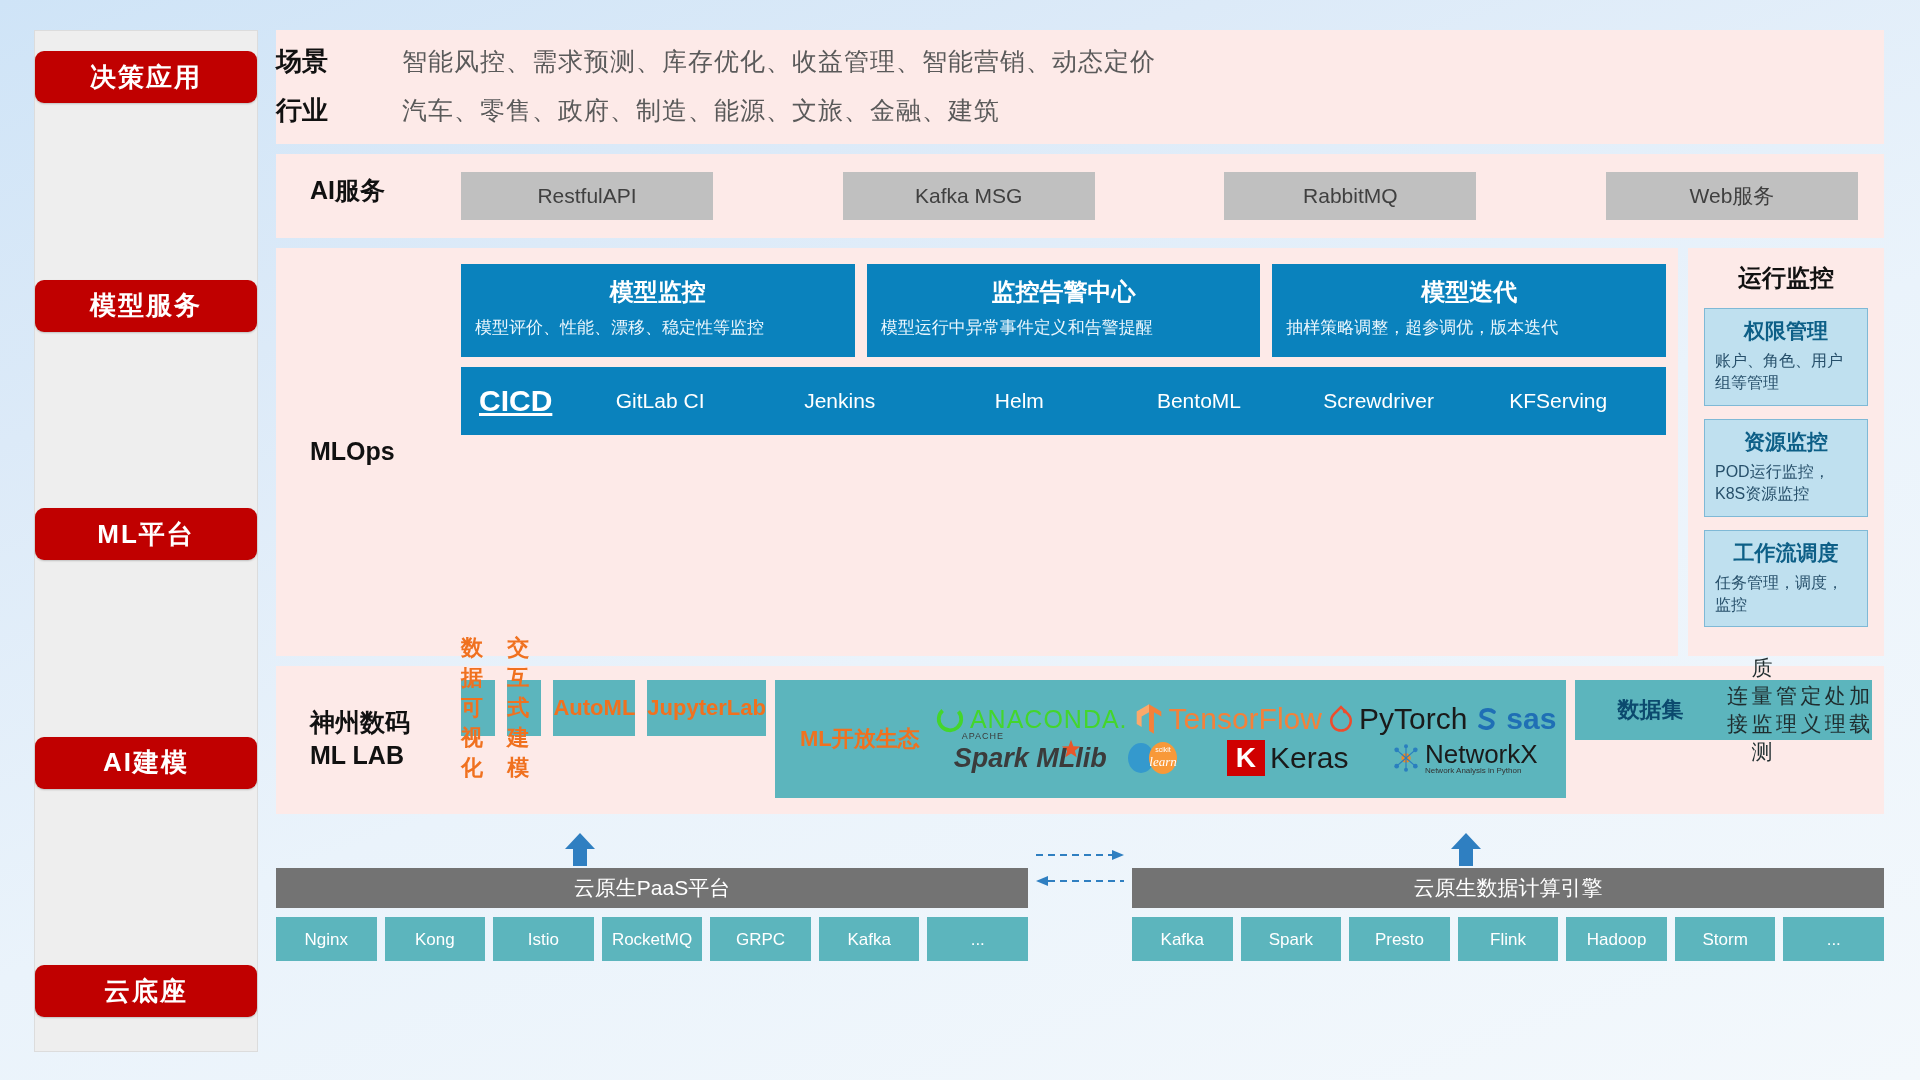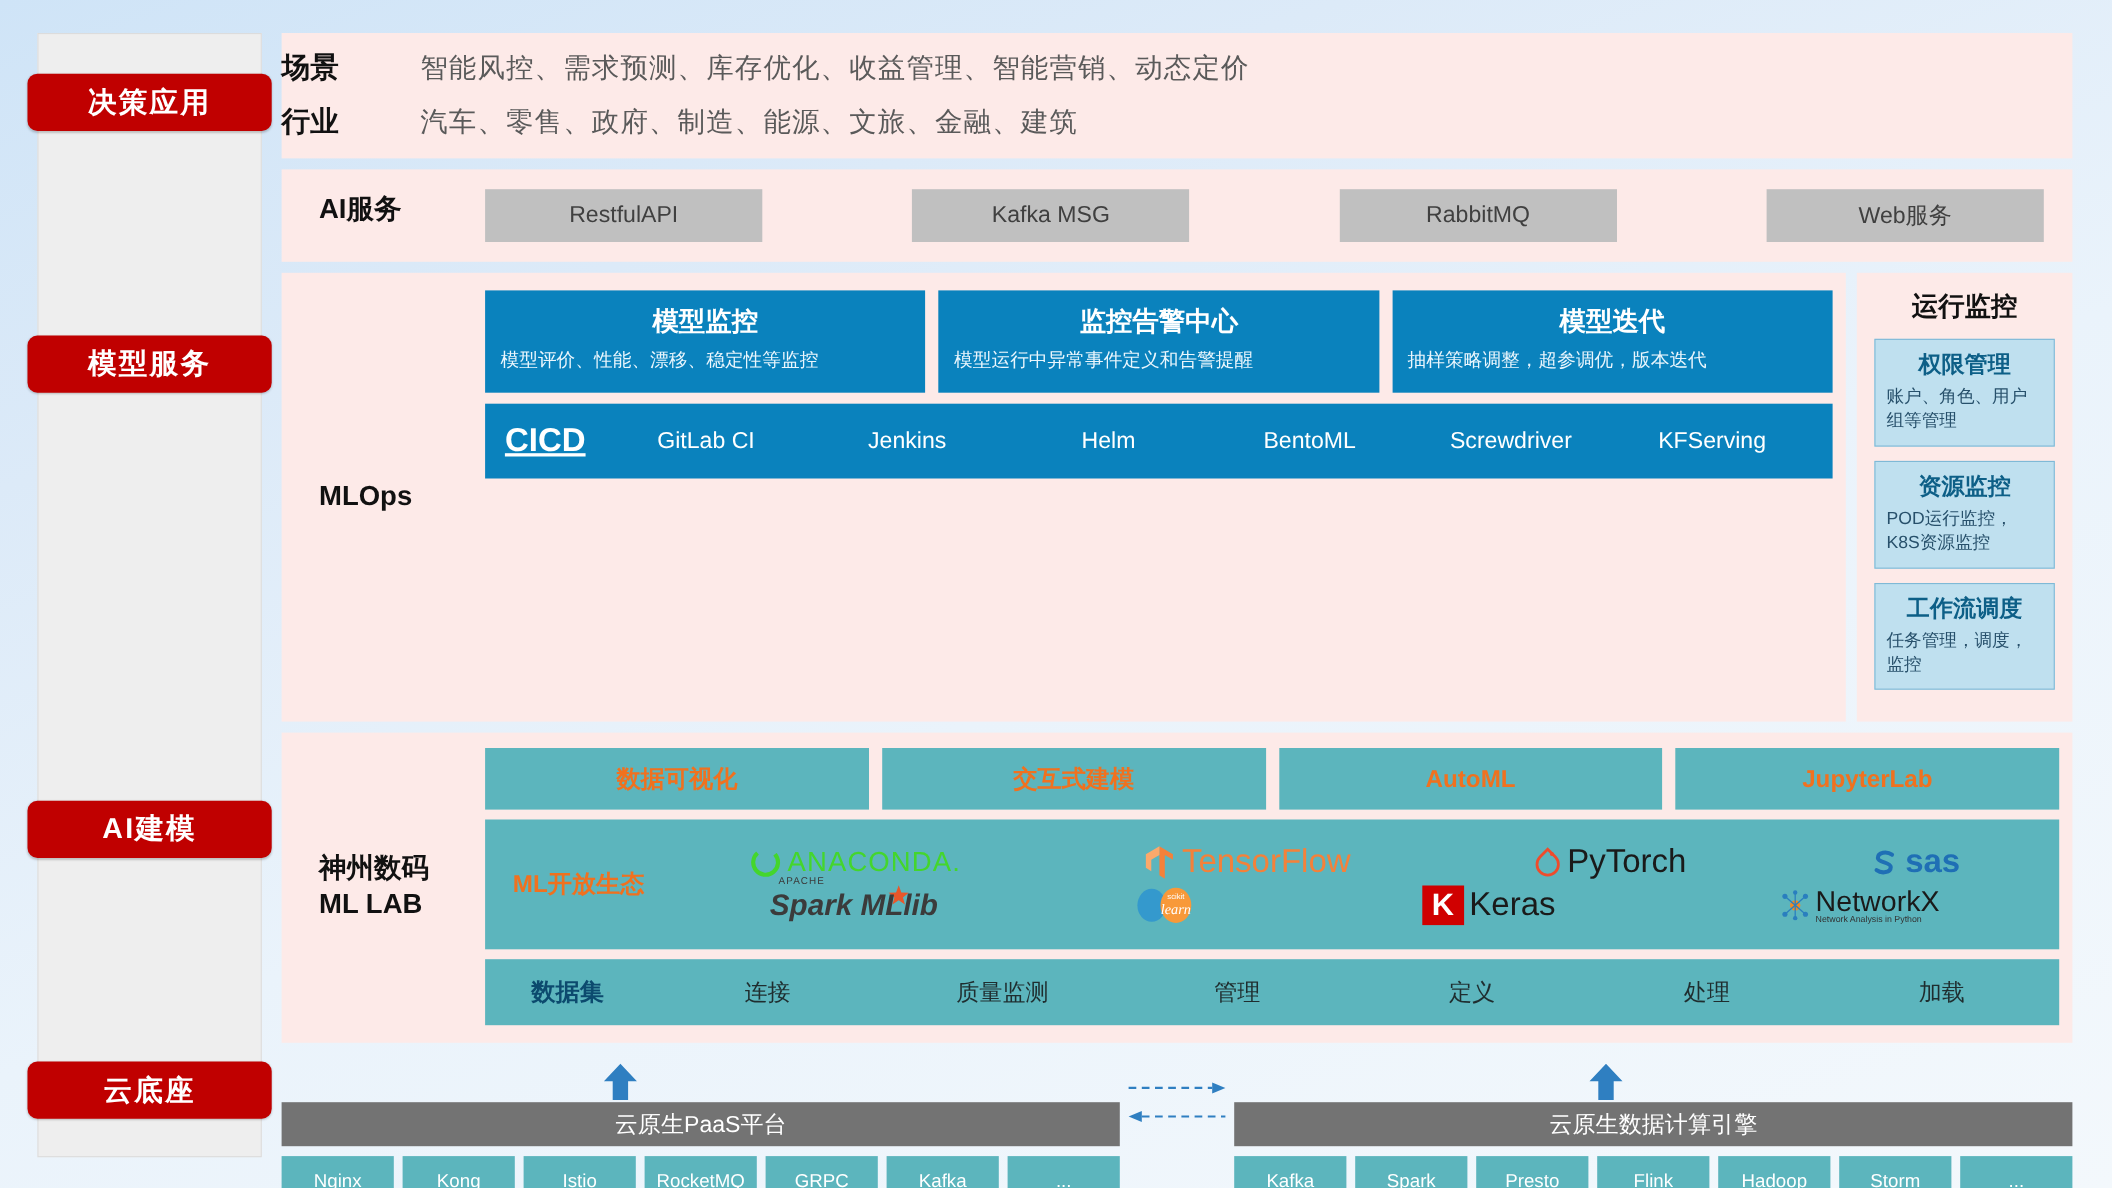--- a/index.html
+++ b/index.html
@@ -6,23 +6,23 @@
   html,body { width:1920px; height:1080px; overflow:hidden; }
   body {
     font-family: "Liberation Sans", sans-serif;
     background: linear-gradient(160deg,#cfe4f7 0%,#dceaf8 25%,#eaf3fb 55%,#f3f8fc 100%);
     position:relative;
   }
   .page { position:absolute; inset:0; padding:30px 36px 28px 34px; display:flex; gap:18px; }
 
   
   .rail {
-    width:204px; background:#eeeeee; border:1px solid #dcdcdc;
+    width:252px; background:#eeeeee; border:1px solid #dcdcdc;
     display:flex; flex-direction:column; align-items:center;
-    padding:36px 0 34px 0; position:relative;text-align:right;
+    padding:20px 0 34px 0; position:relative;text-align:right;
   }
   .rail-spacer { flex:1 1 auto; }
   .pill {
     width:222px; height:52px; background:#c00000; color:#fff;
     border-radius:9px; display:flex; align-items:center; justify-content:center;
     font-size:26px; font-weight:bold; letter-spacing:2px;
     box-shadow:0 1px 2px rgba(0,0,0,.2);
   }
 
   
@@ -71,21 +71,21 @@
              display:flex; flex-direction:column; }
   .sidecol .sc-title { font-size:24px; font-weight:bold; color:#111; text-align:center; margin-bottom:14px; }
   .sc-card { background:#bfe0ef; border:1px solid #7fb9d6; padding:8px 10px 10px 10px; margin-bottom:13px; }
   .sc-card .t { font-size:21px; font-weight:bold; color:#0d5f87; text-align:center; margin-bottom:5px; }
   .sc-card .d { font-size:16px; color:#27506b; line-height:1.4; }
 
   
   .l4 { padding:14px 12px 16px 0; }
   .l4 .label2 { flex:0 0 185px; display:flex; flex-direction:column; justify-content:center;
                 font-size:25px; font-weight:bold; color:#111; padding-left:34px; line-height:1.35; }
-  .l4 .inner { flex:1 1 auto; display:flex; flex-direction:column; gap:9px; min-width:0; }
+  .l4 .inner { flex:1 1 auto; display:flex; gap:9px; min-width:0; }
   .tealrow { display:flex; gap:12px; }
   .tealtab { flex:1 1 0; background:#5cb5bd; height:56px; display:flex; align-items:center;
              justify-content:center; color:#f0711f; font-size:22px; font-weight:bold; }
   .ecobox { background:#5cb5bd; display:flex; align-items:center; padding:8px 10px; min-height:118px; }
   .ecobox .eco-label { flex:0 0 150px; color:#f0711f; font-size:22px; font-weight:bold; text-align:center; }
   .logos { flex:1 1 auto; display:flex; flex-direction:column; gap:4px; }
   .logo-line { display:flex; align-items:center; justify-content:space-around; gap:6px; }
   .logo { display:flex; align-items:center; gap:5px; white-space:nowrap; }
   .dsrow { background:#5cb5bd; height:60px; display:flex; align-items:center; }
   .dsrow .ds-label { flex:0 0 150px; color:#0c4a6e; font-size:22px; font-weight:bold; text-align:center; }
@@ -110,20 +110,21 @@
 </head>
 <body>
 
 <div class="page">
 
   <div class="rail">
     <div class="pill">决策应用</div>
     <div class="rail-spacer"></div>
     <div class="pill">模型服务</div>
     <div class="rail-spacer"></div>
+    <div class="pill">ML平台</div>
     <div class="rail-spacer"></div>
     <div class="pill">AI建模</div>
     <div class="rail-spacer"></div>
     <div class="pill">云底座</div>
   </div>
 
   <div class="stack">
 
     <div class="band l1">
       <div class="rows">

